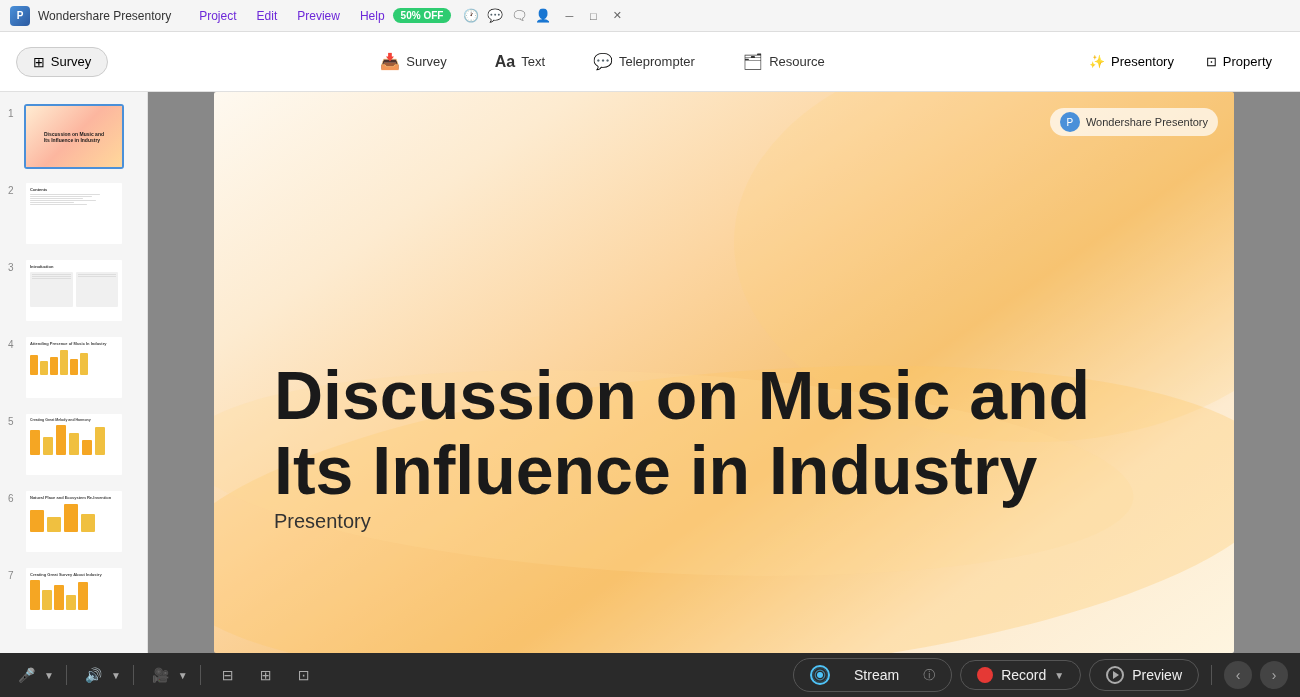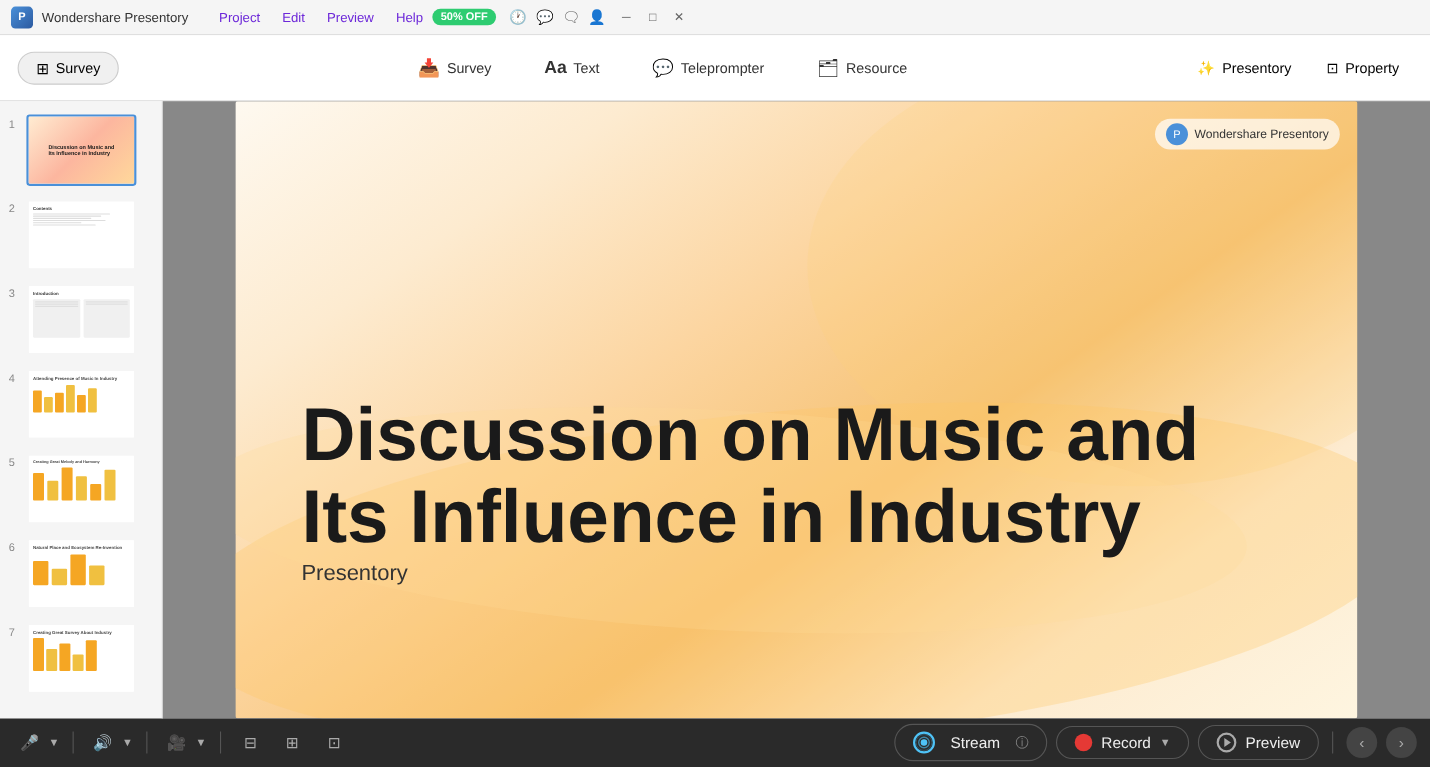--- a/index.html
+++ b/index.html
@@ -259,21 +259,21 @@
     .bottom-icon-btn {
       width: 30px; height: 30px;
       display: flex; align-items: center; justify-content: center;
       color: #aaa; cursor: pointer; font-size: 14px; border-radius: 4px;
     }
     .bottom-divider { width: 1px; height: 20px; background: #555; margin: 0 4px; }
     .bottom-control-group { display: flex; align-items: center; gap: 2px; }
     .bottom-caret { color: #aaa; font-size: 10px; cursor: pointer; }
     .bottom-spacer { flex: 1; }
     .stream-btn {
-      display: flex; align-items: center; gap: 14px;
+      display: flex; align-items: center; gap: 24px;
       padding: 6px 16px;
       border: 1px solid #555;
       border-radius: 20px;
       color: #eee;
       cursor: pointer;
       font-size: 14px;
       background: transparent;
     }
     .stream-icon { 
       width: 20px; height: 20px;

